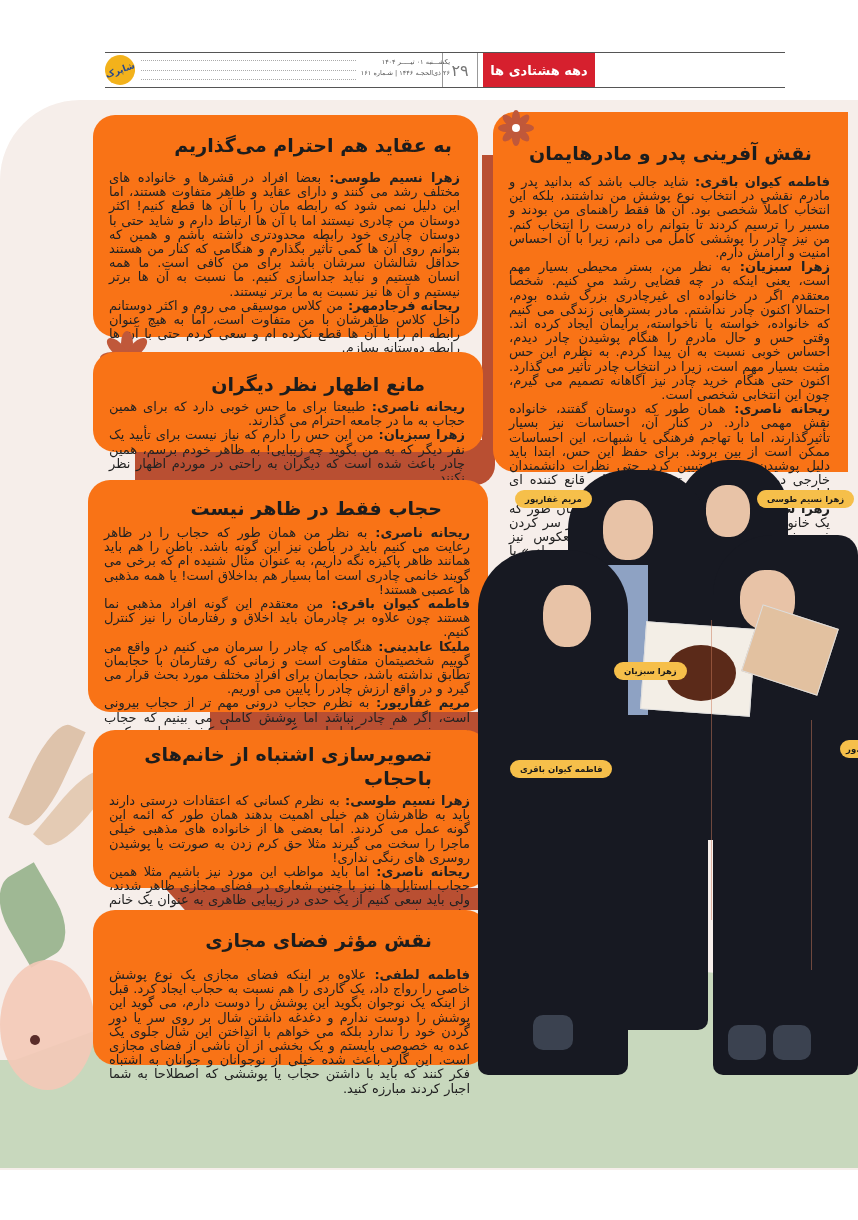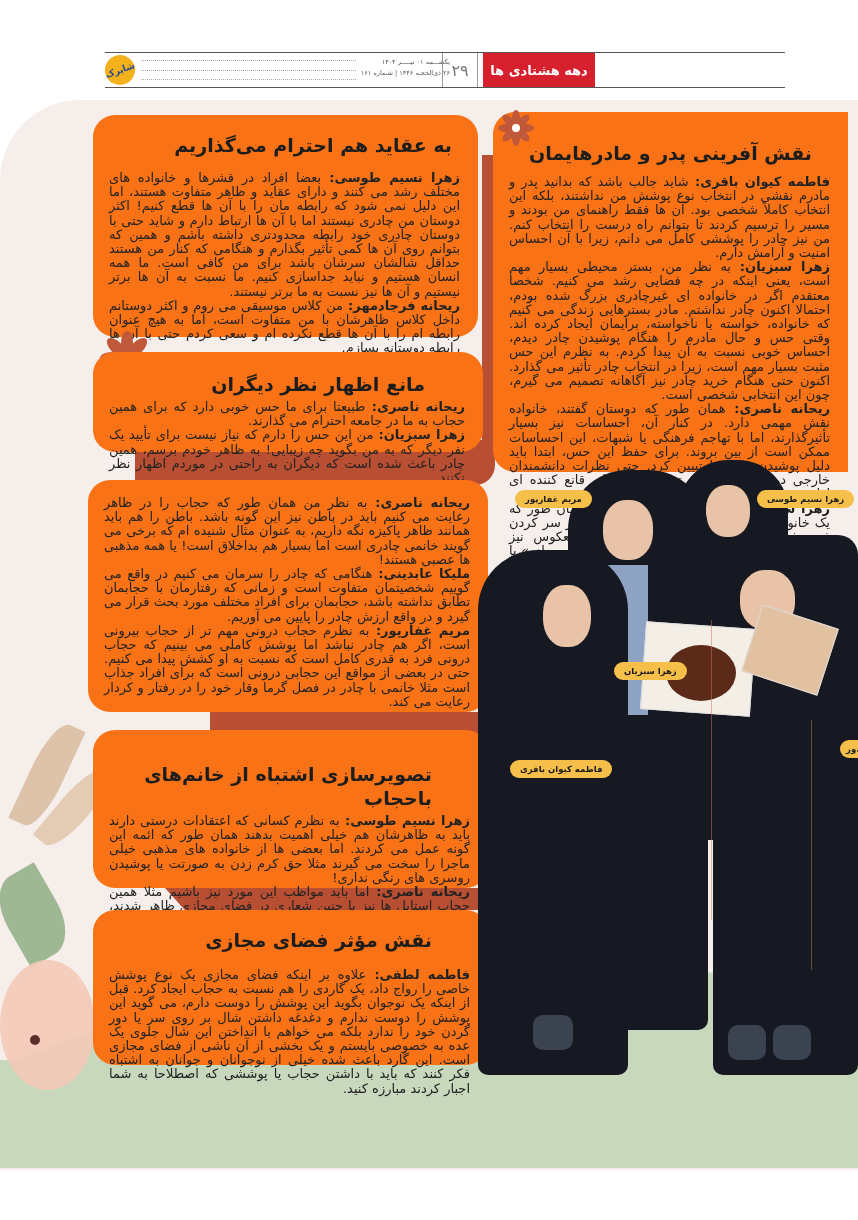--- a/index.html
+++ b/index.html
@@ -116,26 +116,28 @@
     <circle r="6" fill="#fff"></circle>
 </svg>
 
 <div class="card" style="left:93px;top:352px;width:390px;height:100px;padding-top:20px;">
   <h2 style="margin-right:40px;margin-bottom:4px;">مانع اظهار نظر دیگران</h2>
   <p><b>ریحانه ناصری</b><b>: </b><span>طبیعتا برای ما حس خوبی دارد که برای همین حجاب به ما در جامعه احترام می گذارند.</span></p>
   <p><b>زهرا سبزیان</b><b>: </b><span>من این حس را دارم که نیاز نیست برای تأیید یک نفر دیگر که به من بگوید چه زیبایی! به ظاهر خودم برسم، همین چادر باعث شده است که دیگران به راحتی در موردم اظهار نظر نکنند.</span></p>
 </div>
 
 <div class="card" style="left:88px;top:480px;width:400px;height:232px;padding-top:16px;">
+  <h2 style="margin-right:28px;margin-bottom:6px;">حجاب فقط در ظاهر نیست</h2>
   <p><b>ریحانه ناصری</b><b>: </b><span>به نظر من همان طور که حجاب را در ظاهر رعایت می کنیم باید در باطن نیز این گونه باشد. باطن را هم باید همانند ظاهر پاکیزه نگه داریم، به عنوان مثال شنیده ام که برخی می گویند خانمی چادری است اما بسیار هم بداخلاق است! یا همه مذهبی ها عصبی هستند!</span></p>
+  <p><b>فاطمه کیوان باقری</b><b>: </b><span>من معتقدم این گونه افراد مذهبی نما هستند چون علاوه بر چادرمان باید اخلاق و رفتارمان را نیز کنترل کنیم.</span></p>
   <p><b>ملیکا عابدینی</b><b>: </b><span>هنگامی که چادر را سرمان می کنیم در واقع می گوییم شخصیتمان متفاوت است و زمانی که رفتارمان با حجابمان تطابق نداشته باشد، حجابمان برای افراد مختلف مورد بحث قرار می گیرد و در واقع ارزش چادر را پایین می آوریم.</span></p>
   <p><b>مریم غفارپور</b><b>: </b><span>به نظرم حجاب درونی مهم تر از حجاب بیرونی است، اگر هم چادر نباشد اما پوشش کاملی می بینیم که حجاب درونی فرد به قدری کامل است که نسبت به او کشش پیدا می کنیم. حتی در بعضی از مواقع این حجابی درونی است که برای افراد جذاب است مثلا خانمی با چادر در فصل گرما وقار خود را در رفتار و کردار رعایت می کند.</span></p>
 </div>
 
-<div class="card" style="left:93px;top:730px;width:395px;height:158px;padding-top:32px;">
+<div class="card" style="left:93px;top:730px;width:395px;height:158px;padding-top:12px;">
   <h2 style="margin-right:38px;margin-bottom:4px;">تصویرسازی اشتباه از خانم‌های باحجاب</h2>
   <p><b>زهرا نسیم طوسی</b><b>: </b><span>به نظرم کسانی که اعتقادات درستی دارند باید به ظاهرشان هم خیلی اهمیت بدهند همان طور که ائمه این گونه عمل می کردند. اما بعضی ها از خانواده های مذهبی خیلی ماجرا را سخت می گیرند مثلا حق کرم زدن به صورتت یا پوشیدن روسری های رنگی نداری!</span></p>
   <p><b>ریحانه ناصری</b><b>: </b><span>اما باید مواظب این مورد نیز باشیم مثلا همین حجاب استایل ها نیز با چنین شعاری در فضای مجازی ظاهر شدند، ولی باید سعی کنیم از یک حدی در زیبایی ظاهری به عنوان یک خانم چادری فراتر نرویم.</span></p>
 </div>
 
 <div class="card" style="left:93px;top:910px;width:395px;height:155px;padding-top:18px;">
   <h2 style="margin-right:38px;margin-bottom:16px;">نقش مؤثر فضای مجازی</h2>
   <p><b>فاطمه لطفی</b><b>: </b><span>علاوه بر اینکه فضای مجازی یک نوع پوشش خاصی را رواج داد، یک گاردی را هم نسبت به حجاب ایجاد کرد. قبل از اینکه یک نوجوان بگوید این پوشش را دوست دارم، می گوید این پوشش را دوست ندارم و دغدغه داشتن شال بر روی سر یا دور گردن خود را ندارد بلکه می خواهم با انداختن این شال جلوی یک عده به خصوصی بایستم و یک بخشی از آن ناشی از فضای مجازی است. این گارد باعث شده خیلی از نوجوانان و جوانان به اشتباه فکر کنند که باید با داشتن حجاب یا پوششی که اصطلاحا به شما اجبار کردند مبارزه کنید.</span></p>
 </div>
 

